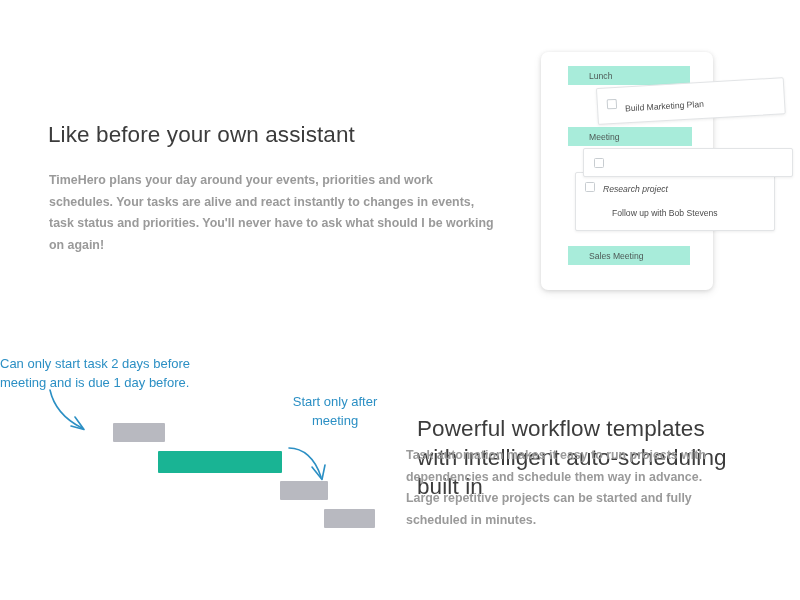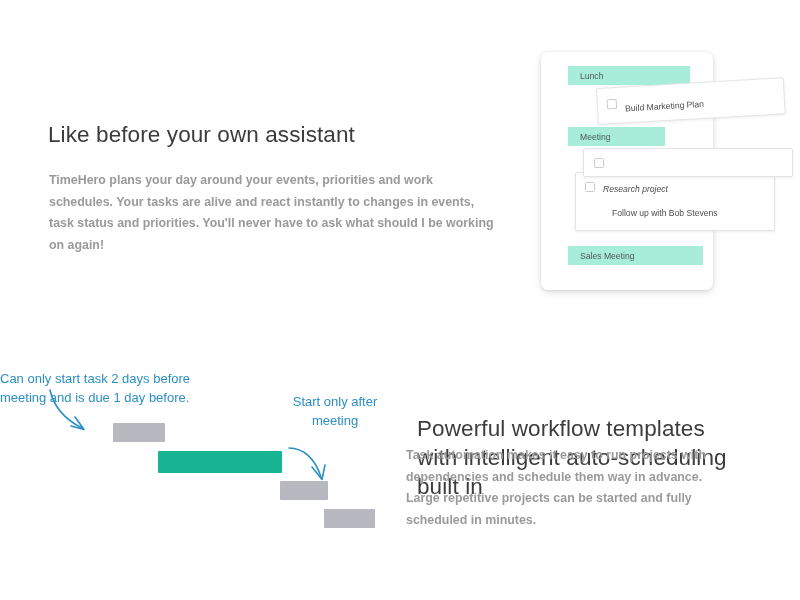--- a/index.html
+++ b/index.html
@@ -52,29 +52,29 @@
     background: #ffffff;
     border-radius: 7px;
     box-shadow: 0 1px 4px rgba(0,0,0,0.13), 0 3px 10px rgba(0,0,0,0.07);
   }
   .event-chip {
     position: absolute;
     height: 19px;
     background: #a8ecda;
     display: flex;
     align-items: center;
-    padding-left: 12px;
+    padding-left: 21px;
     box-sizing: border-box;
     font-size: 8.6px;
     color: #4e5a57;
     font-family: "Liberation Sans", sans-serif;
   }
   #chip-lunch        { left: 568px; top: 66px;  width: 122px; }
-  #chip-meeting      { left: 568px; top: 127px; width: 97px; }
-  #chip-sales        { left: 568px; top: 246px; width: 135px; }
+  #chip-meeting      { left: 568px; top: 127px; width: 124px; }
+  #chip-sales        { left: 568px; top: 246px; width: 122px; }
 
   .task-card {
     position: absolute;
     background: #ffffff;
     border: 1px solid #e2e4e6;
     border-radius: 2px;
     box-sizing: border-box;
     box-shadow: 0 1px 3px rgba(0,0,0,0.07);
   }
   .task-checkbox {
@@ -132,21 +132,21 @@
 
   
   .annotation {
     position: absolute;
     font-family: "Liberation Sans", sans-serif;
     font-size: 13px;
     line-height: 19px;
     color: #2b8fc4;
     white-space: pre-line;
   }
-  #annot-left  { left: 0px;   top: 354px; width: 235px; margin-top: 15px; }
+  #annot-left  { left: 0px;   top: 354px; width: 235px; }
   #annot-right { left: 270px; top: 392px; width: 130px; text-align: center; }
 
   .gantt-bar {
     position: absolute;
     border-radius: 1px;
   }
   .gantt-bar.grey { background: #b8b9c0; }
   .gantt-bar.teal { background: #19b494; }
 
   #bar-1 { left: 113px; top: 423px; width: 52px;  height: 19px; }

